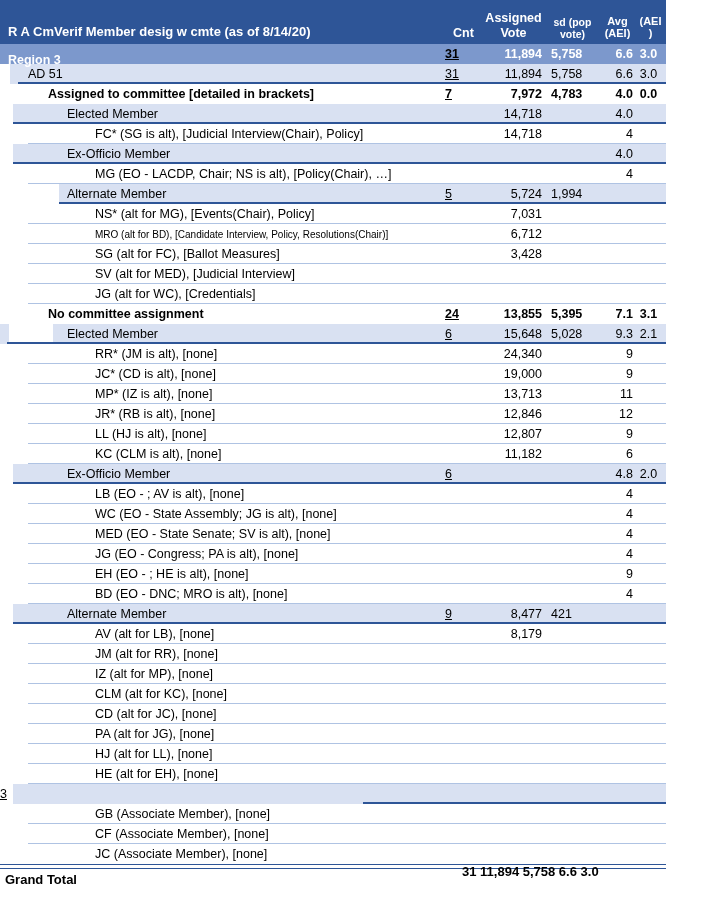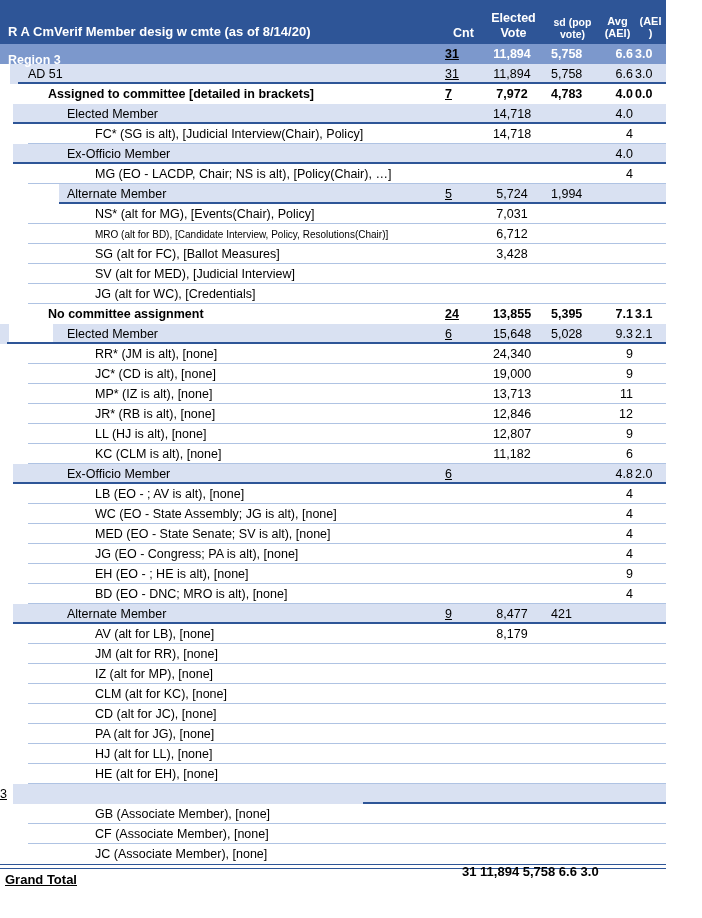--- a/index.html
+++ b/index.html
@@ -17,24 +17,24 @@
   .hc-pop{width:63px;font-weight:bold;font-size:12.5px;}
   .hc-sd {width:55px;font-size:10.5px;font-weight:bold;}
   .hc-avg{width:35px;font-weight:bold;font-size:11px;}
   .hc-aei{width:31px;font-weight:bold;font-size:11px;}
 
   
   .row{position:relative;height:20px;display:flex;align-items:center;font-size:12.5px;}
   .lbl{flex:1;position:relative;z-index:2;white-space:nowrap;overflow:hidden;}
   .v{position:relative;z-index:2;white-space:nowrap;}
   .v-cnt{width:37px;padding-right:3px;box-sizing:border-box;text-decoration:underline;}
-  .v-pop{width:63px;text-align:center;padding-right:3px;box-sizing:border-box;}
+  .v-pop{width:63px;text-align:right;padding-right:3px;box-sizing:border-box;}
   .v-sd {width:55px;text-align:left; padding-left:6px; box-sizing:border-box;}
   .v-avg{width:35px;text-align:right;padding-right:2px;box-sizing:border-box;}
-  .v-aei{width:31px;text-align:left;padding-right:4px;box-sizing:border-box;}
+  .v-aei{width:31px;text-align:center;padding-right:4px;box-sizing:border-box;}
 
   .fill{position:absolute;top:0;bottom:0;right:0;background:#D9E1F2;z-index:0;display:none;}
   .f0  .fill{display:block;left:0;}
   .f10 .fill{display:block;left:10px;}
   .f13 .fill{display:block;left:13px;}
   .f53 .fill{display:block;left:53px;}
   .f59 .fill{display:block;left:59px;}
   .region .fill{background:#7C98CC;}
   .sliver::before{content:"";position:absolute;left:0;top:0;bottom:0;width:9px;background:#D9E1F2;z-index:0;}
 
@@ -54,37 +54,37 @@
   .i5 .lbl{padding-left:95px;}
 
   .region .lbl,.region .v{color:#fff;font-weight:bold;}
   .region .v-cnt{color:#000;}
   .group .lbl,.group .v{font-weight:bold;}
   .small .lbl{font-size:10px;}
 
   
   .divider{height:5px;border-top:1.5px solid #2E5597;border-bottom:1.5px solid #2E5597;
            box-sizing:border-box;background:#fff;}
-  .gt{position:relative;height:21px;display:flex;align-items:center;font-weight:bold;font-size:13px;text-decoration:underline;}
+  .gt{position:relative;height:21px;display:flex;align-items:center;font-weight:bold;font-size:13px;}
   .gt-lbl{padding-left:5px;}
   .gt-vals{position:absolute;left:462px;top:0;bottom:16px;display:flex;align-items:center;}
 </style>
 </head>
 <body>
 
 <div class="sheet">
 
   <div class="hdr">
     <div class="hdr-title">R A CmVerif Member desig w cmte (as of 8/14/20)</div>
     <div class="hc hc-cnt">
       <span></span>
       <span>Cnt</span>
     </div>
     <div class="hc hc-pop">
-      <span>Elected</span>
+      <span>Assigned</span>
       <span>Vote</span>
     </div>
     <div class="hc hc-sd">
       <span>sd (pop</span>
       <span>vote)</span>
     </div>
     <div class="hc hc-avg">
       <span>Avg</span>
       <span>(AEI)</span>
     </div>

